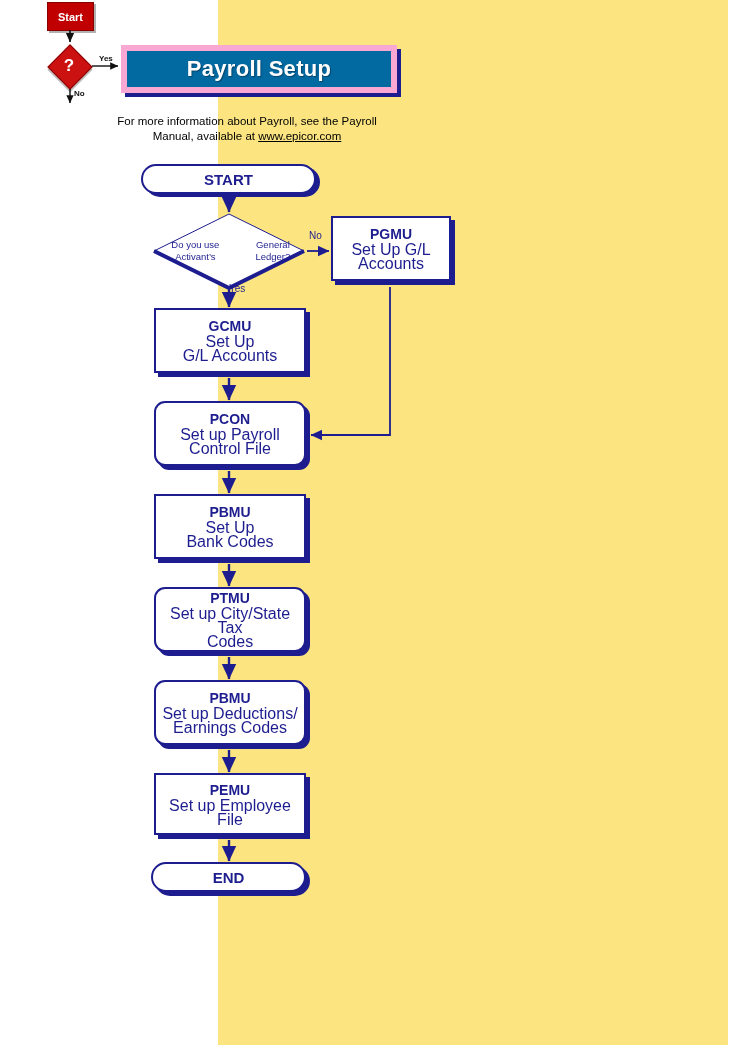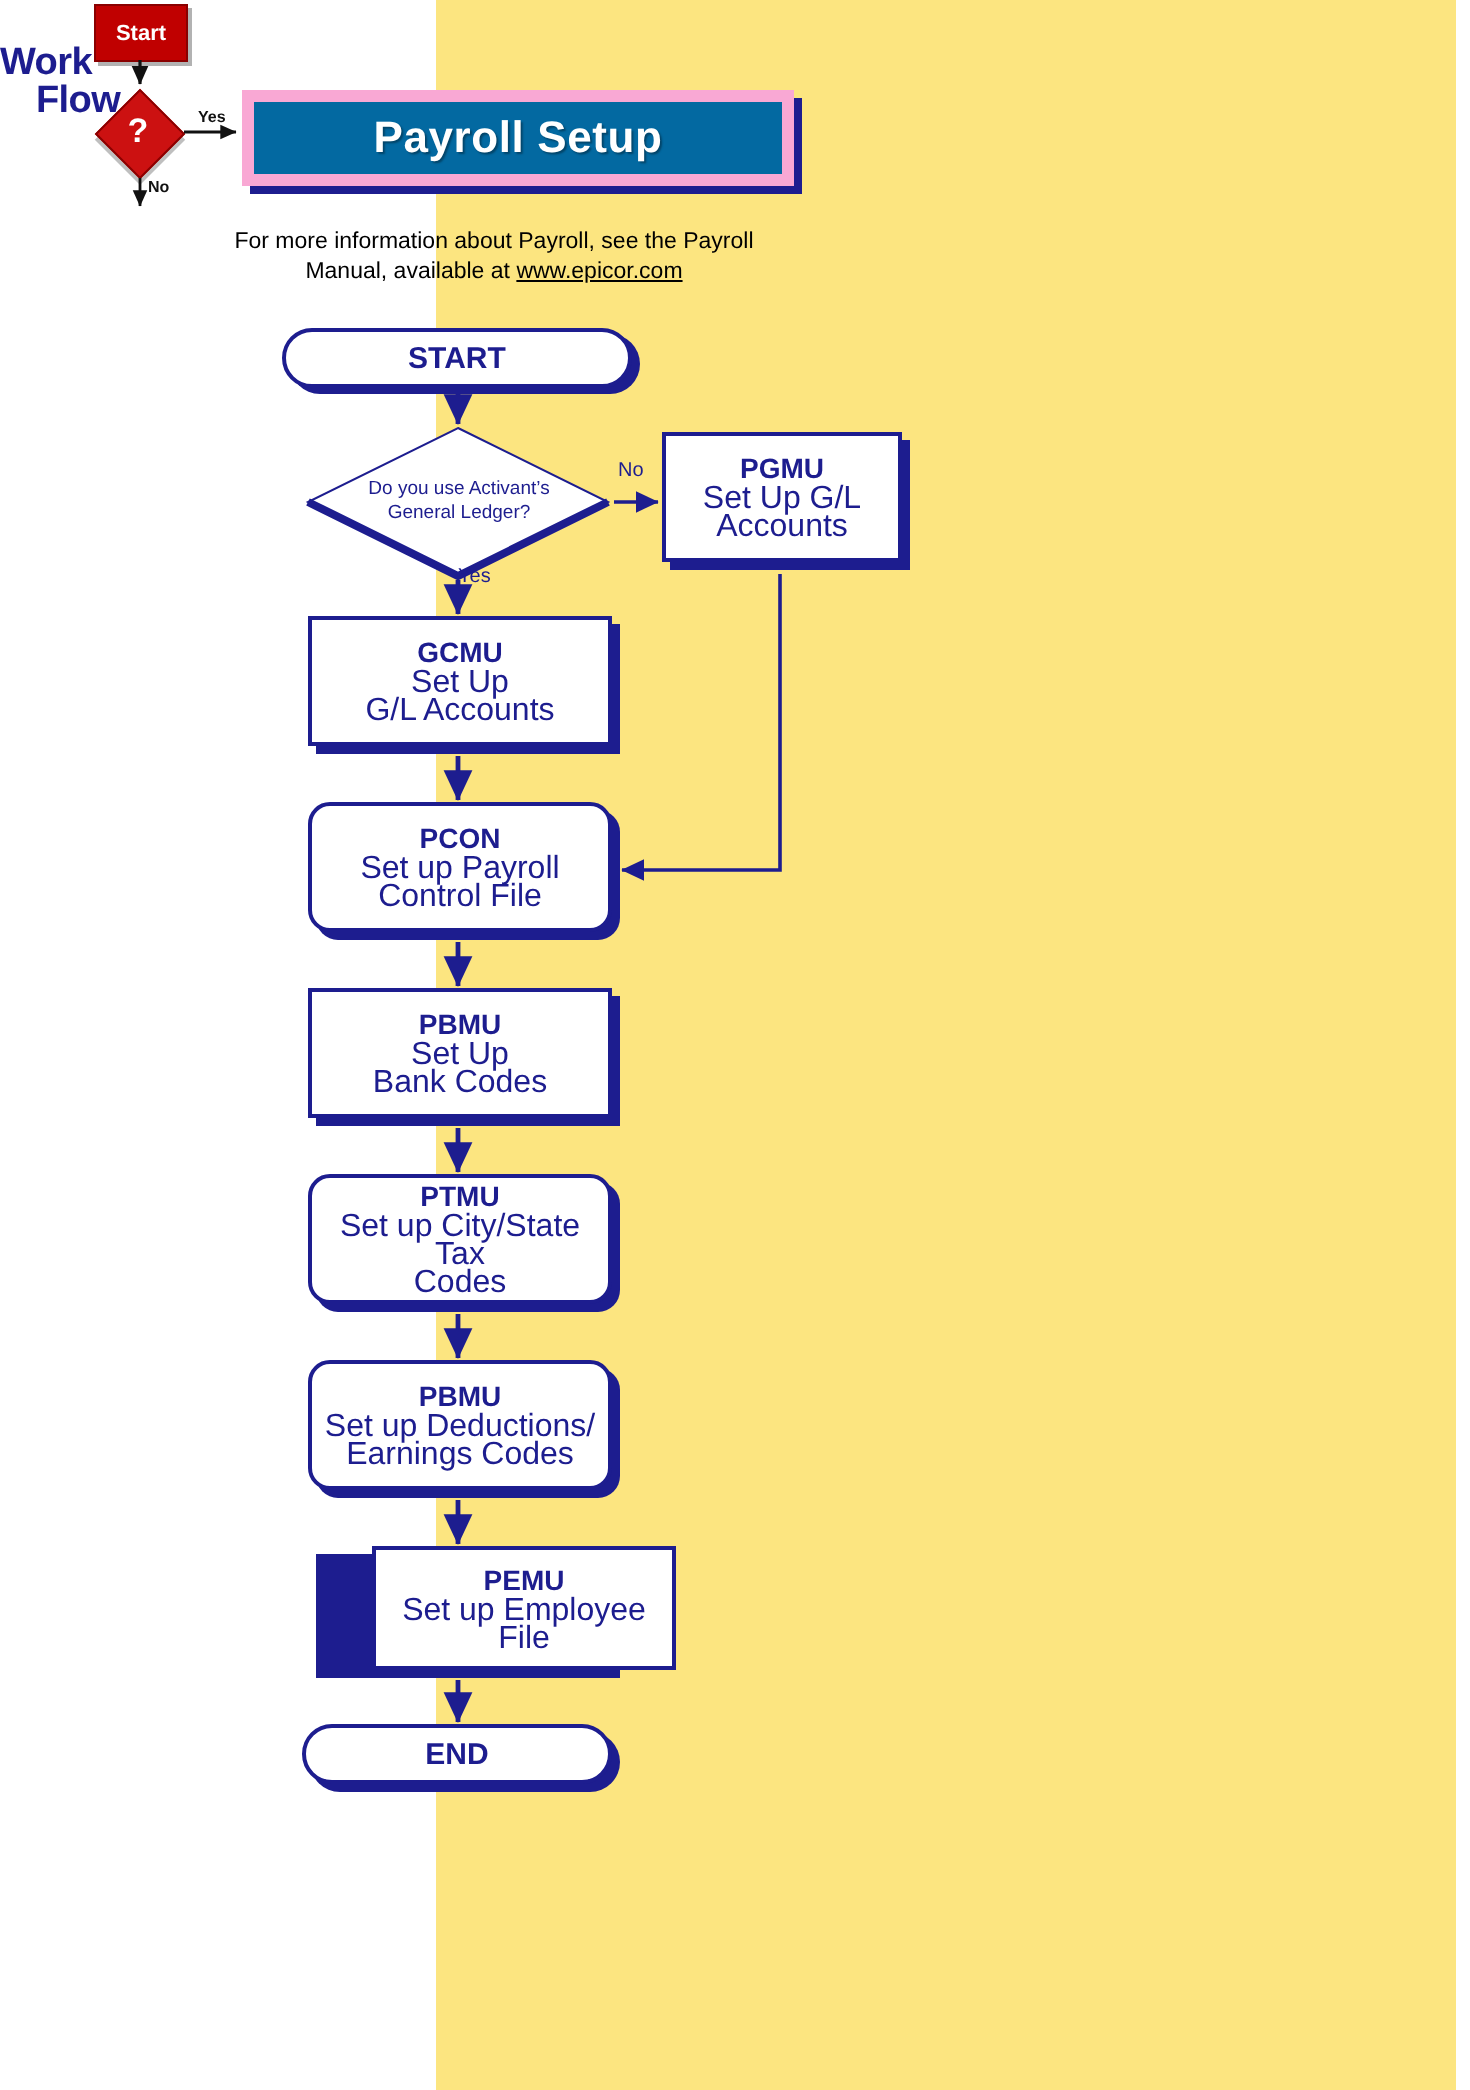--- a/index.html
+++ b/index.html
@@ -93,40 +93,36 @@
   .term{ border-radius:999px; }
   .term .code{font-size:15px;font-weight:bold;}
   .rounded{ border-radius:11px; }
   .square{ border-radius:0; }
 
   
   .decision-wrap{position:absolute;left:152px;top:212px;width:155px;height:78px;}
   .decision-wrap svg{position:absolute;left:0;top:0;}
   .decision-text{
     position:absolute;left:0;top:0;width:155px;height:78px;
-    display:flex;flex-direction:column;align-items:center;justify-content:center;
+    display:flex;flex-direction:row;align-items:center;justify-content:center;
     color:#1d1d8f;font-size:9.5px;line-height:12px;text-align:center;
     pointer-events:none;
   }
   .edge-label{position:absolute;color:#1d1d8f;font-size:10px;}
 
   
   .conn{position:absolute;left:0;top:0;width:735px;height:1045px;pointer-events:none;}
 </style>
 </head>
 <body>
 
 <div id="page">
 
   <div class="yellow-panel"></div>
 
-  <div class="wf-logo">
-    <span>Work</span>
-    <span class="l2">Flow</span>
-  </div>
 
   <div class="logo-start">
     <span>Start</span>
   </div>
 
   <div class="logo-diamond">
     <div class="dia"></div>
     <div class="qm">?</div>
   </div>
 
@@ -235,21 +231,21 @@
   </div>
 
   <div class="shadow rounded" style="left:158px;top:684px;width:152px;height:65px;"></div>
   <div class="node rounded" style="left:154px;top:680px;width:152px;height:65px;">
     <span class="code">PBMU</span>
     <span class="desc">Set up Deductions/</span>
     <span class="desc">Earnings Codes</span>
   </div>
 
   <div class="shadow square" style="left:158px;top:777px;width:152px;height:62px;"></div>
-  <div class="node square" style="left:154px;top:773px;width:152px;height:62px;margin-left:32px;">
+  <div class="node square" style="left:154px;top:773px;width:152px;height:62px;">
     <span class="code">PEMU</span>
     <span class="desc">Set up Employee File</span>
   </div>
 
   <div class="shadow term" style="left:155px;top:866px;width:155px;height:30px;"></div>
   <div class="node term" style="left:151px;top:862px;width:155px;height:30px;">
     <span class="code">END</span>
   </div>
 
 </div>

